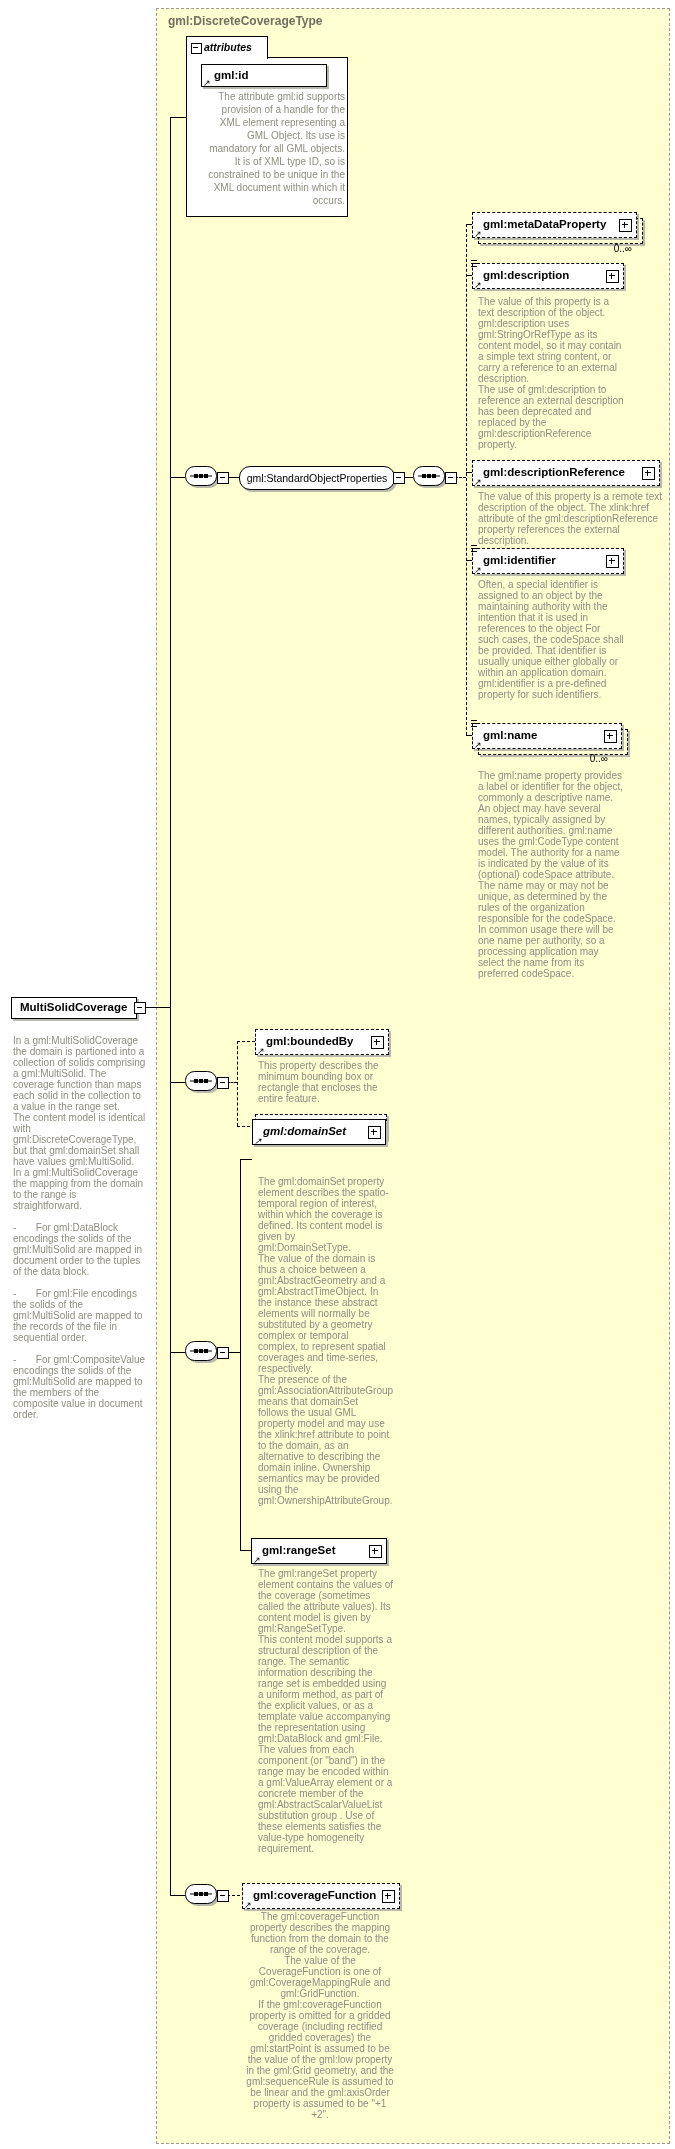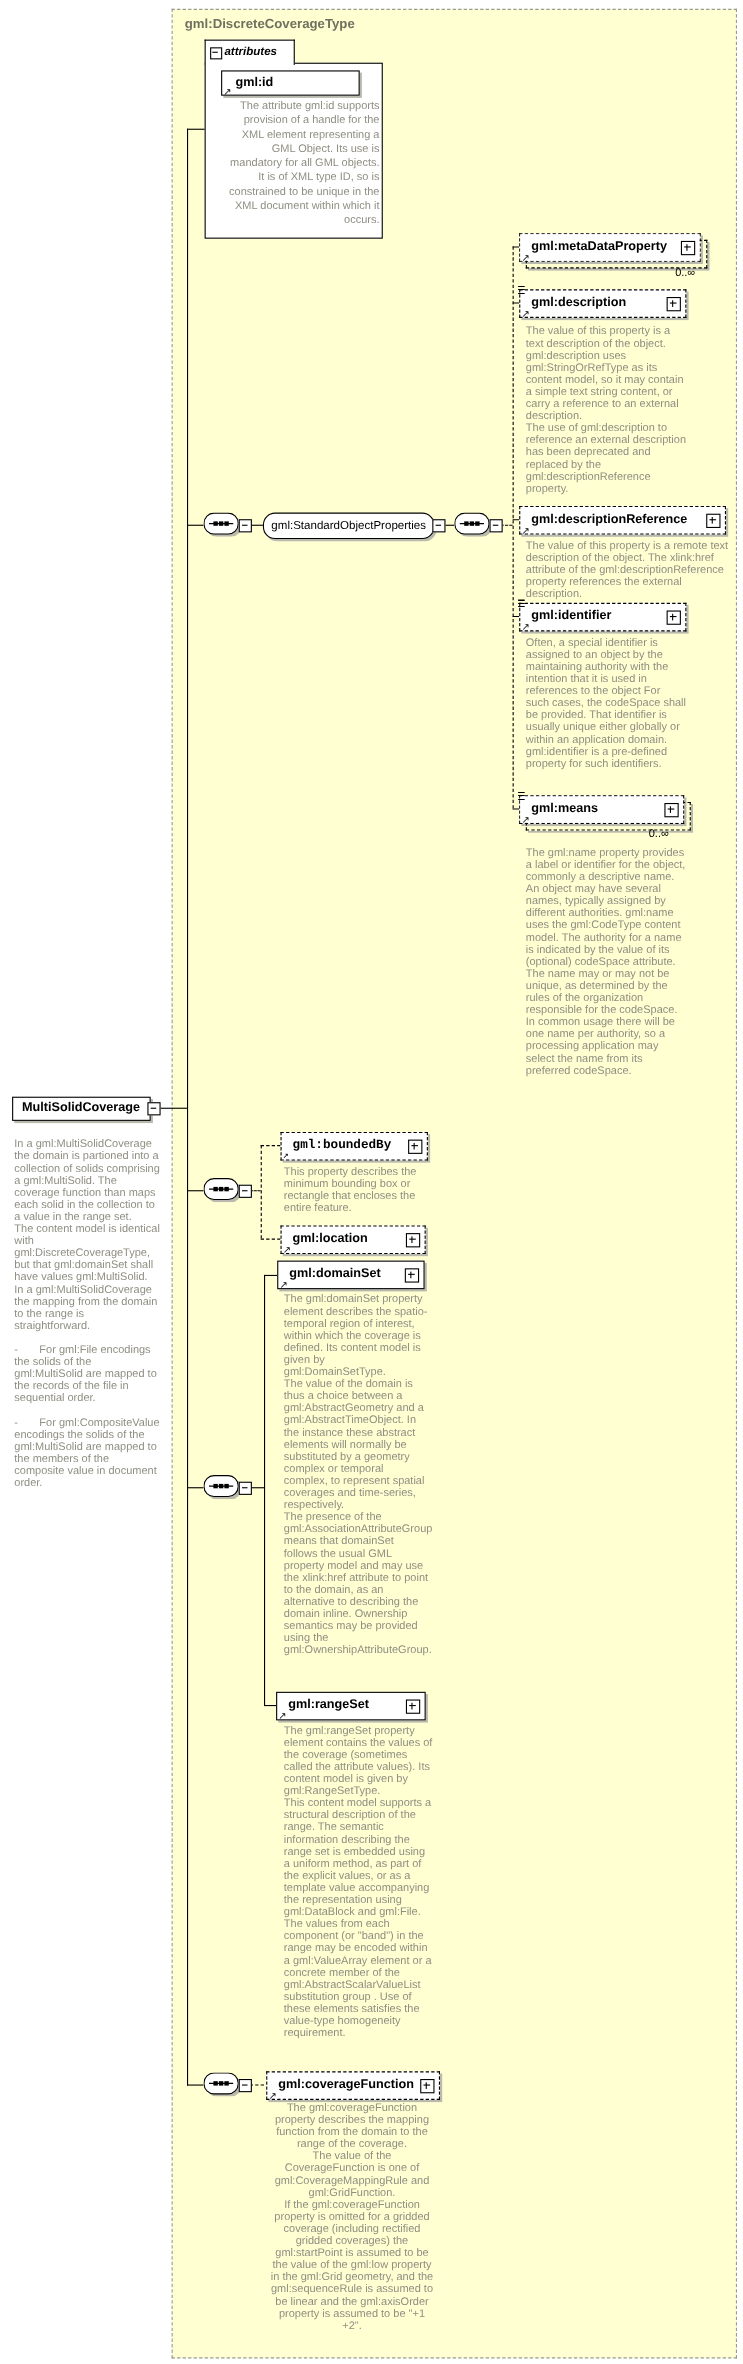--- a/index.html
+++ b/index.html
@@ -112,20 +112,21 @@
   </div>
 
   <div class="root">
     <span class="ttl">MultiSolidCoverage</span>
   </div>
   <span class="tgl" style="left:134px;top:1002px;"></span>
   <div class="note" style="left:13px;top:1024px;width:134px;">
     <div>In a gml:MultiSolidCoverage the domain is partioned into a collection of solids comprising a gml:MultiSolid.  The coverage function than maps each solid in the collection to a value in the range set.
 The content model is identical with gml:DiscreteCoverageType, but that gml:domainSet shall have values gml:MultiSolid.
 In a gml:MultiSolidCoverage the mapping from the domain to the range is straightforward.</div>
+    <div>-&nbsp;&nbsp;&nbsp;&nbsp;&nbsp;&nbsp;&nbsp;For gml:DataBlock encodings the solids of the gml:MultiSolid are mapped in document order to the tuples of the data block.</div>
     <div>-&nbsp;&nbsp;&nbsp;&nbsp;&nbsp;&nbsp;&nbsp;For gml:File encodings the solids of the gml:MultiSolid are mapped to the records of the file in sequential order.</div>
     <div>-&nbsp;&nbsp;&nbsp;&nbsp;&nbsp;&nbsp;&nbsp;For gml:CompositeValue encodings the solids of the gml:MultiSolid are mapped to the members of the composite value in document order.</div>
   </div>
 
   <div class="seq" style="left:185px;top:466px;">
     <svg width="34" height="22">
         <rect x="3" y="3" width="31" height="19" rx="9" fill="#b9b9ae"></rect>
         <rect x="0.5" y="0.5" width="31" height="19" rx="9" fill="#fff" stroke="#000"></rect>
         <line x1="5" y1="10" x2="27" y2="10" stroke="#000"></line>
         <rect x="9" y="8" width="4" height="4" fill="#000"></rect>
@@ -181,54 +182,54 @@
     <span class="ttl">gml:identifier</span>
     <span class="exp"></span>
     <span class="ref"></span>
   </div>
   <div class="note" style="left:478px;top:579px;width:146px;">Often, a special identifier is assigned to an object by the maintaining authority with the intention that it is used in references to the object For such cases, the codeSpace shall be provided. That identifier is usually unique either globally or within an application domain. gml:identifier is a pre-defined property for such identifiers.</div>
 
   <div class="ebox opt" style="left:472px;top:723px;width:148px;">
     <div class="ghost"></div>
     <div class="inner">
         <span class="sub"></span>
-      <span class="ttl">gml:means</span>
+      <span class="ttl">gml:name</span>
       <span class="exp"></span>
       <span class="ref"></span>
       </div>
   </div>
   <div class="card" style="left:536px;top:753px;width:72px;">0..∞</div>
   <div class="note" style="left:478px;top:770px;width:146px;">The gml:name property provides a label or identifier for the object, commonly a descriptive name. An object may have several names, typically assigned by different authorities. gml:name uses the gml:CodeType content model.  The authority for a name is indicated by the value of its (optional) codeSpace attribute.  The name may or may not be unique, as determined by the rules of the organization responsible for the codeSpace.  In common usage there will be one name per authority, so a processing application may select the name from its preferred codeSpace.</div>
 
   <div class="seq" style="left:185px;top:1071px;">
     <svg width="34" height="22">
         <rect x="3" y="3" width="31" height="19" rx="9" fill="#b9b9ae"></rect>
         <rect x="0.5" y="0.5" width="31" height="19" rx="9" fill="#fff" stroke="#000"></rect>
         <line x1="5" y1="10" x2="27" y2="10" stroke="#000"></line>
         <rect x="9" y="8" width="4" height="4" fill="#000"></rect>
         <rect x="14" y="8" width="4" height="4" fill="#000"></rect>
         <rect x="19" y="8" width="4" height="4" fill="#000"></rect>
       </svg>
   </div>
   <span class="tgl" style="left:217px;top:1077px;"></span>
 
-  <div class="ebox opt" style="left:255px;top:1029px;width:132px;font-family:Liberation Mono, monospace;">
+  <div class="ebox opt" style="left:255px;top:1029px;width:132px;">
     <span class="ttl">gml:boundedBy</span>
     <span class="exp"></span>
     <span class="ref"></span>
   </div>
   <div class="note" style="left:258px;top:1060px;width:130px;">This property describes the minimum bounding box or rectangle that encloses the entire feature.</div>
 
   <div class="ebox opt" style="left:255px;top:1114px;width:130px;">
     <span class="ttl">gml:location</span>
     <span class="exp"></span>
     <span class="ref"></span>
   </div>
 
-  <div class="ebox" style="left:252px;top:1146px;width:132px;">
+  <div class="ebox" style="left:252px;top:1119px;width:132px;font-style:italic;">
     <span class="ttl">gml:domainSet</span>
     <span class="exp"></span>
     <span class="ref"></span>
   </div>
   <div class="note" style="left:258px;top:1176px;width:132px;">The gml:domainSet property element describes the spatio-temporal region of interest, within which the coverage is defined. Its content model is given by gml:DomainSetType.
 The value of the domain is thus a choice between a gml:AbstractGeometry and a gml:AbstractTimeObject.  In the instance these abstract elements will normally be substituted by a geometry complex or temporal complex, to represent spatial coverages and time-series, respectively.
 The presence of the gml:AssociationAttributeGroup means that domainSet follows the usual GML property model and may use the xlink:href attribute to point to the domain, as an alternative to describing the domain inline. Ownership semantics may be provided using the gml:OwnershipAttributeGroup.</div>
 
   <div class="seq" style="left:185px;top:1341px;">
     <svg width="34" height="22">

